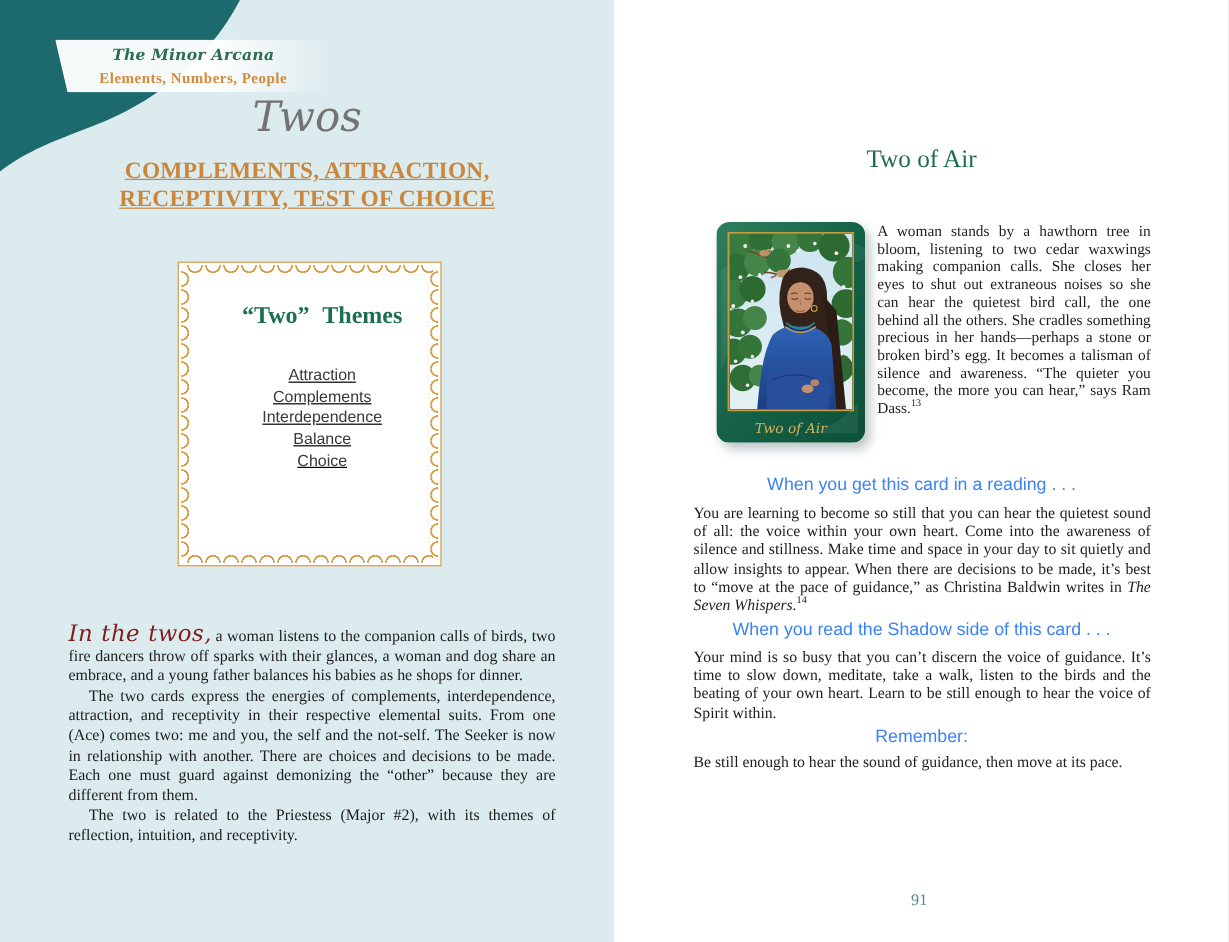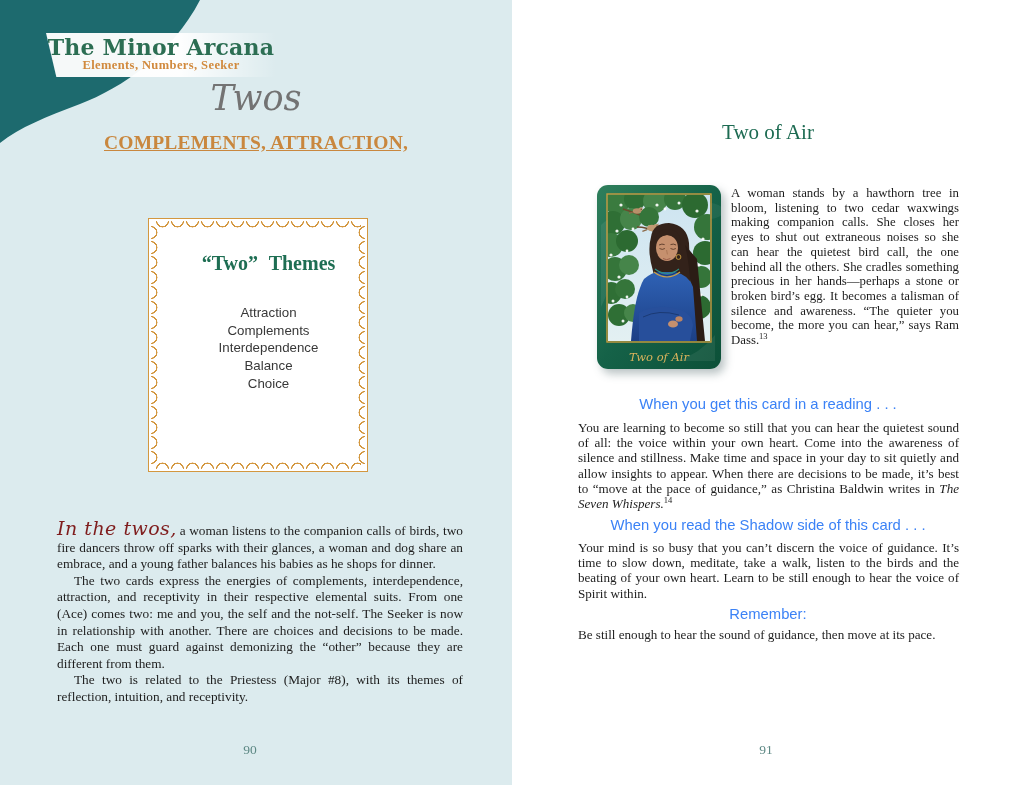--- a/index.html
+++ b/index.html
@@ -17,21 +17,21 @@
 
   
   .ribbon {
     position:absolute; left:46px; top:33px; width:230px; height:44px;
     background:linear-gradient(90deg, rgba(255,255,255,.96) 0%, rgba(255,255,255,.96) 58%, rgba(255,255,255,0) 100%);
     clip-path:polygon(0 0, 100% 0, 100% 100%, 4.5% 100%);
     text-align:center; padding-top:3px; box-sizing:border-box;
   }
   .ribbon-title {
     font-family:"DejaVu Serif", serif; font-weight:bold;
-    font-size:22px; color:#2c6e53; letter-spacing:.2px; line-height:22px;
+    font-size:13px; color:#2c6e53; letter-spacing:.2px; line-height:22px;font-style:italic;
   }
   .ribbon-sub {
     font-family:"Liberation Serif", serif; font-weight:bold;
     font-size:12.5px; color:#d18a3e; letter-spacing:.4px; line-height:15px;
   }
 
   .twos-title {
     position:absolute; left:0; top:78px; width:512px; text-align:center;
     font-family:"DejaVu Serif", serif; font-style:italic;
     font-size:35px; color:#737373;
@@ -53,21 +53,21 @@
   .sc-bottom { bottom:2px; background-image:radial-gradient(circle at 7.5px 8px, rgba(255,255,255,0) 5.1px, #d3973f 5.3px, #d3973f 6.4px, rgba(255,255,255,0) 6.6px); }
   .sc-v { top:6px; bottom:6px; width:8px; background-repeat:repeat-y; background-size:8px 15px; }
   .sc-left  { left:2px;  background-image:radial-gradient(circle at 0px 7.5px, rgba(255,255,255,0) 5.1px, #d3973f 5.3px, #d3973f 6.4px, rgba(255,255,255,0) 6.6px); }
   .sc-right { right:2px; background-image:radial-gradient(circle at 8px 7.5px, rgba(255,255,255,0) 5.1px, #d3973f 5.3px, #d3973f 6.4px, rgba(255,255,255,0) 6.6px); }
 
   .themes-title {
     margin-top:33px; text-align:center;
     font-family:"Liberation Serif", serif; font-weight:bold;
     font-size:20px; color:#1e6e53; word-spacing:6px;
   }
-  .themes-list { margin-top:29px; text-align:center; }
+  .themes-list { margin-top:29px; text-align:center;text-decoration:underline; }
   .theme-item {
     display:block; font-family:"Liberation Sans", sans-serif;
     font-size:13.3px; line-height:17.7px; color:#383838;
   }
 
   .left-body {
     position:absolute; left:57px; top:520px; width:406px;
     font-size:13.3px; line-height:16.6px; color:#1d1d1d; text-align:justify;
   }
   .left-body p { margin:0; }
@@ -125,51 +125,51 @@
 <div class="spread">
 
   <div class="left-page">
 
     <svg class="corner-svg" width="210" height="150" viewBox="0 0 210 150">
       <path d="M0 0 H200 C172 54 122 88 80 104 C46 117 20 127 0 143 Z" fill="#1d6a6e"></path>
     </svg>
 
     <div class="ribbon">
       <div class="ribbon-title">The Minor Arcana</div>
-      <div class="ribbon-sub">Elements, Numbers, Seeker</div>
+      <div class="ribbon-sub">Elements, Numbers, People</div>
     </div>
 
     <div class="twos-title">Twos</div>
 
     <div class="left-subtitle">
       <div>COMPLEMENTS, ATTRACTION,</div>
+      <div>RECEPTIVITY, TEST OF CHOICE</div>
     </div>
 
     <div class="themes-box">
       <div class="sc sc-h sc-top"></div>
       <div class="sc sc-h sc-bottom"></div>
       <div class="sc sc-v sc-left"></div>
       <div class="sc sc-v sc-right"></div>
       <div class="themes-title">“Two” Themes</div>
       <div class="themes-list">
         <span class="theme-item">Attraction</span>
         <span class="theme-item">Complements</span>
         <span class="theme-item">Interdependence</span>
         <span class="theme-item">Balance</span>
         <span class="theme-item">Choice</span>
       </div>
     </div>
 
     <div class="left-body">
       <p><span class="lead-script">In the twos,</span><span>a woman listens to the companion calls of birds, two fire dancers throw off sparks with their glances, a woman and dog share an embrace, and a young father balances his babies as he shops for dinner.</span></p>
       <p class="indent">The two cards express the energies of complements, interdependence, attraction, and receptivity in their respective elemental suits. From one (Ace) comes two: me and you, the self and the not-self. The Seeker is now in relationship with another. There are choices and decisions to be made. Each one must guard against demonizing the “other” because they are different from them.</p>
-      <p class="indent">The two is related to the Priestess (Major #8), with its themes of reflection, intuition, and receptivity.</p>
+      <p class="indent">The two is related to the Priestess (Major #2), with its themes of reflection, intuition, and receptivity.</p>
     </div>
 
-    <div class="pgnum pgnum-left">90</div>
   </div>
 
   <div class="right-page"></div>
 
   <div class="rp-title">Two of Air</div>
 
   <div class="tarot-card">
     <svg width="124" height="184" viewBox="0 0 124 184">
       <defs>
         <linearGradient id="cg" x1="0" y1="0" x2="1" y2="1">

